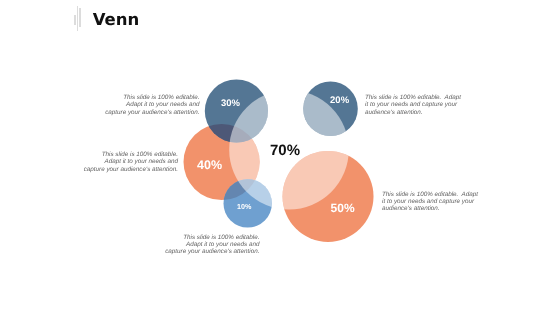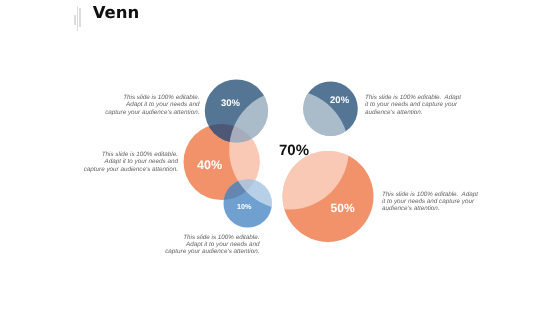--- a/index.html
+++ b/index.html
@@ -1,21 +1,21 @@
 <!DOCTYPE html>
 <html><head>
 <meta charset="utf-8">
 <style>
   html,body{margin:0;padding:0;}
   body{width:560px;height:315px;background:#ffffff;font-family:"DejaVu Sans",sans-serif;overflow:hidden;-webkit-font-smoothing:antialiased;text-rendering:geometricPrecision;}
   .slide{position:relative;width:560px;height:315px;background:#fff;}
   .title-wrap{position:absolute;left:74px;top:4px;}
   .bars{position:absolute;left:0;top:0;width:10px;height:28px;}
   .bar{position:absolute;background:#dcdcdc;}
-  .title{position:absolute;left:18.7px;top:0;font-size:16.5px;font-weight:bold;color:#111;line-height:17px;font-family:"DejaVu Sans",sans-serif;}
+  .title{position:absolute;left:18.7px;top:7px;font-size:16.5px;font-weight:bold;color:#111;line-height:17px;font-family:"DejaVu Sans",sans-serif;}
   .note{position:absolute;font-style:italic;font-size:6.3px;color:#626262;font-family:"Liberation Sans",sans-serif;font-size:0;}
   .note>div{line-height:7.2px;height:7.2px;white-space:pre;font-size:6.3px;}
   .pctlbl{font-weight:bold;fill:#ffffff;font-family:"Liberation Sans",sans-serif;}
   .big70{position:absolute;font-weight:bold;color:#111;font-size:15px;font-family:"Liberation Sans",sans-serif;white-space:nowrap;}
 </style>
 </head>
 <body>
 
 <div class="slide">
   <div class="title-wrap">
@@ -74,21 +74,21 @@
       <circle cx="289" cy="149.7" r="59.8" fill="#ffffff" fill-opacity="0.5"></circle>
     </g>
 
     <text class="pctlbl" x="230.5" y="105.9" font-size="9.5" text-anchor="middle">30%</text>
     <text class="pctlbl" x="339.6" y="102.9" font-size="9.5" text-anchor="middle">20%</text>
     <text class="pctlbl" x="209.5" y="168.5" font-size="12.5" text-anchor="middle">40%</text>
     <text class="pctlbl" x="244.2" y="209.4" font-size="7.2" text-anchor="middle">10%</text>
     <text class="pctlbl" x="342.6" y="212.3" font-size="12" text-anchor="middle">50%</text>
   </svg>
 
-  <div class="big70" style="left:279px;top:142px;">70%</div>
+  <div class="big70" style="left:270px;top:142px;">70%</div>
 
   <div class="note" style="left:105px;top:94.2px;width:94.5px;text-align:right;">
     <div>This slide is 100% editable.</div>
     <div>Adapt it to your needs and</div>
     <div>capture your audience's attention.</div>
   </div>
   <div class="note" style="left:83.5px;top:151.2px;width:94.5px;text-align:right;">
     <div>This slide is 100% editable.</div>
     <div>Adapt it to your needs and</div>
     <div>capture your audience's attention.</div>

